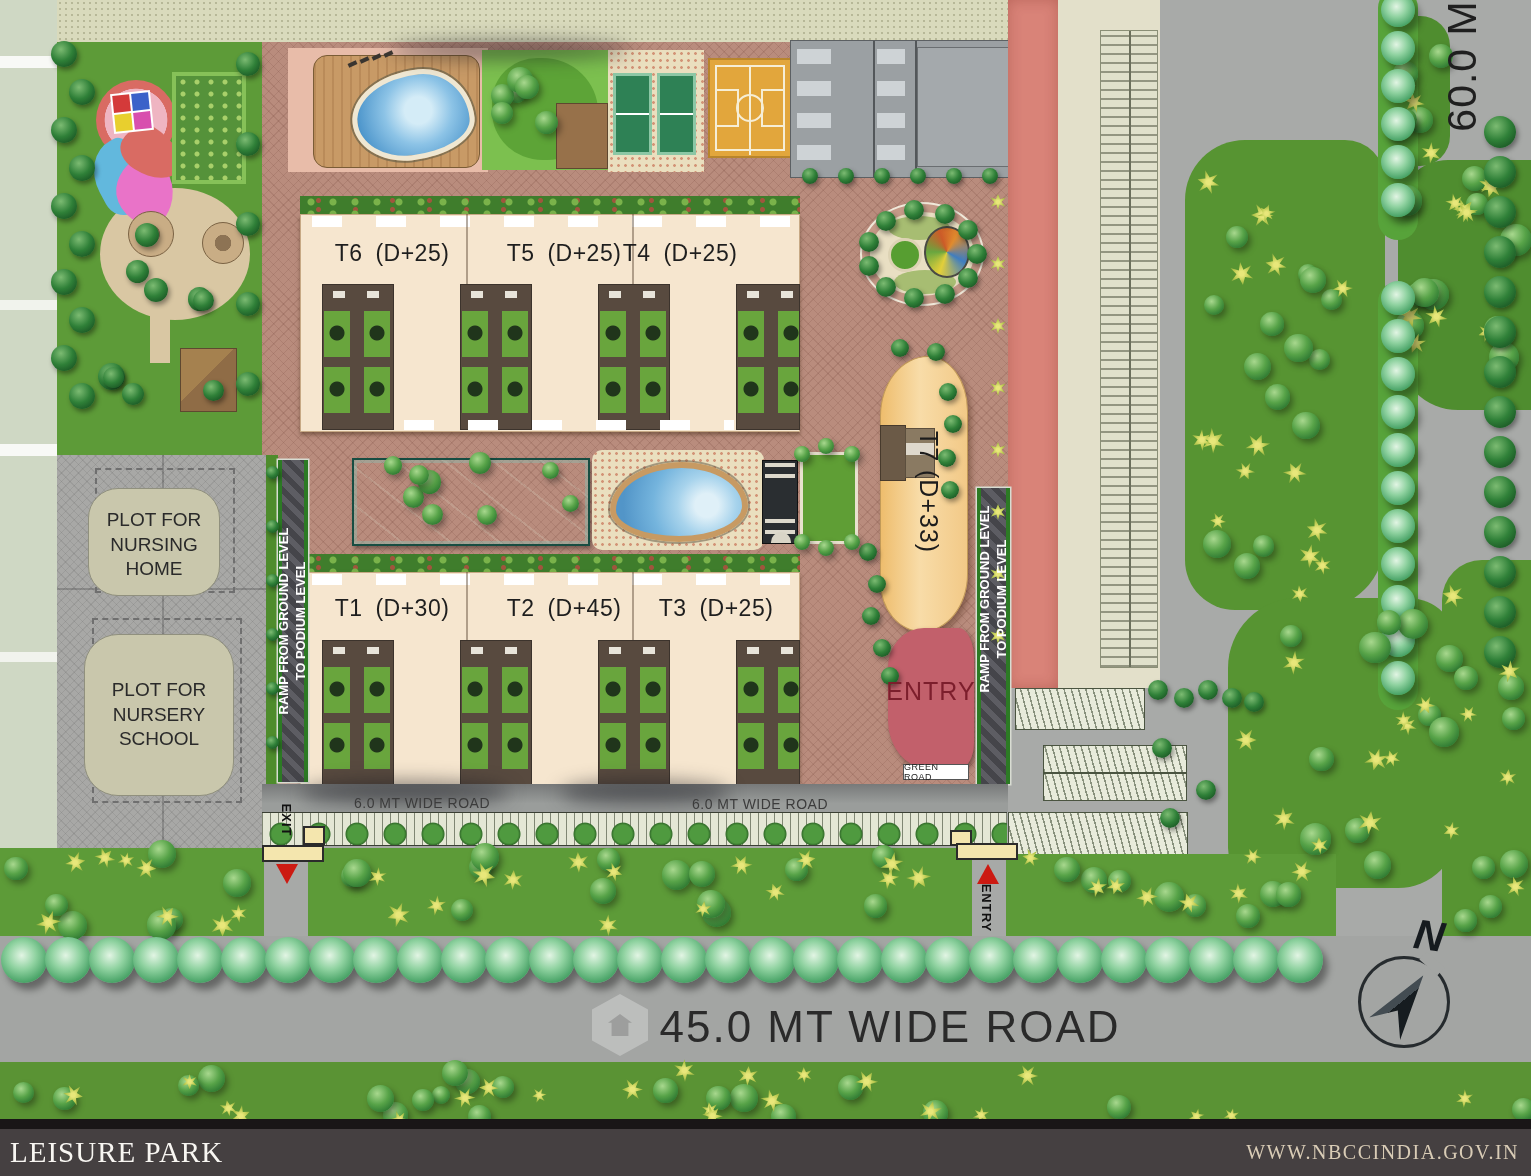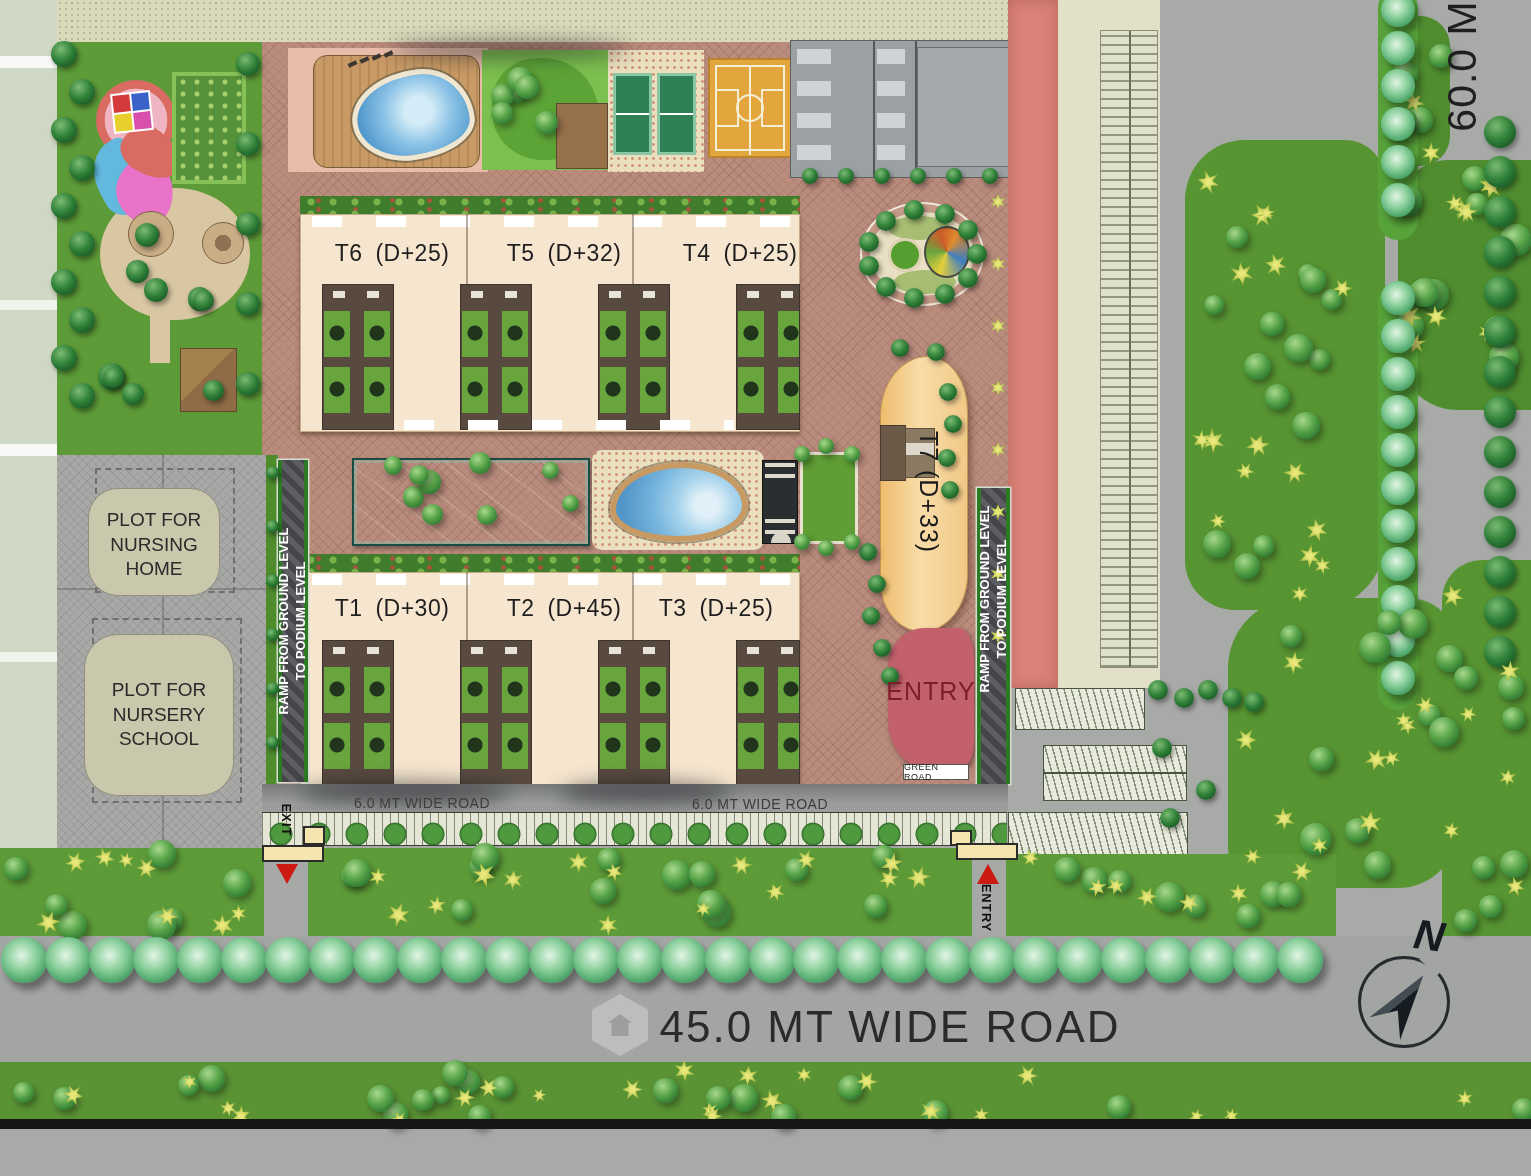--- a/index.html
+++ b/index.html
@@ -160,22 +160,22 @@
     <div class="abs notch-row" style="left:12px;top:2px;width:478px;height:11px;"></div>
     <div class="abs seam" style="left:166px;top:0;width:2px;height:70px;"></div>
     <div class="abs seam" style="left:332px;top:0;width:2px;height:70px;"></div>
     <div class="abs courtyard" style="left:22px;top:70px;width:72px;height:146px;"></div>
     <div class="abs courtyard" style="left:160px;top:70px;width:72px;height:146px;"></div>
     <div class="abs courtyard" style="left:298px;top:70px;width:72px;height:146px;"></div>
     <div class="abs courtyard" style="left:436px;top:70px;width:64px;height:146px;"></div>
     <div class="abs notch-row" style="left:104px;top:206px;width:330px;height:10px;"></div>
   </div>
   <div class="label tlabel" style="left:312px;top:240px;width:160px;">T6 (D+25)</div>
-  <div class="label tlabel" style="left:484px;top:240px;width:160px;">T5 (D+32)</div>
-  <div class="label tlabel" style="left:660px;top:240px;width:160px;">T4 (D+25)</div>
+  <div class="label tlabel" style="left:484px;top:240px;width:160px;">T5 (D+25)</div>
+  <div class="label tlabel" style="left:600px;top:240px;width:160px;">T4 (D+25)</div>
 
   <div class="abs glass" style="left:352px;top:458px;width:238px;height:88px;"></div>
   <div class="abs dotted" style="left:592px;top:450px;width:172px;height:100px;border-radius:10px;"></div>
   <div class="abs pool" style="left:610px;top:462px;width:138px;height:80px;border-radius:52% 48% 50% 50%/60% 55% 45% 40%;background:radial-gradient(circle at 72% 55%,#dff0f8 0 12%,#a7d3ec 30%,#74b4dd 55%,#5295c8 85%);border:6px solid #c79a63;box-shadow:0 0 0 2px rgba(90,80,60,.5);"></div>
   <div class="abs" style="left:762px;top:460px;width:36px;height:84px;background:#2a2e31;border:1px solid #111;box-sizing:border-box;">
     <div class="abs" style="left:2px;top:2px;width:30px;height:22px;background:repeating-linear-gradient(180deg,#ddd9cc 0 4px,transparent 4px 11px);"></div>
     <div class="abs" style="left:2px;top:58px;width:30px;height:22px;background:repeating-linear-gradient(180deg,#ddd9cc 0 4px,transparent 4px 11px);"></div>
     <div class="abs" style="left:8px;bottom:0;width:20px;height:11px;background:#d9d5c7;border-radius:10px 10px 0 0;"></div>
   </div>
   <div class="abs" style="left:800px;top:452px;width:58px;height:92px;background:#5f9e35;border:3px solid #e9e2cf;box-sizing:border-box;"></div>
@@ -256,20 +256,24 @@
   <div class="abs" style="left:1358px;top:956px;width:92px;height:92px;z-index:7;">
     <div style="position:absolute;left:0;top:0;width:100%;height:100%;border:3.5px solid #262b2e;border-radius:50%;box-sizing:border-box;"></div>
     <div style="position:absolute;left:62px;top:2px;width:24px;height:11px;background:#a3a5a3;transform:rotate(42deg);"></div>
     <div style="position:absolute;left:13px;top:13px;width:66px;height:66px;transform:rotate(36deg);clip-path:polygon(50% 0,79% 100%,50% 66%,21% 100%);background:linear-gradient(105deg,#434c52 48%,#161c20 48%);"></div>
   </div>
   <div class="label" style="left:1414px;top:912px;font-size:42px;font-style:italic;font-weight:bold;color:#161b1f;transform:rotate(8deg);z-index:8;">N</div>
 
   <div class="vlabel" style="left:1332px;top:42px;width:260px;height:48px;transform:rotate(-90deg);font-size:41px;color:#1f1f1f;letter-spacing:1px;white-space:nowrap;">60.0 M</div>
 
   <div class="abs" style="left:0;top:1119px;width:1531px;height:10px;background:#191617;z-index:10;"></div>
+  <div class="abs footer-bar" style="left:0;top:1129px;width:1531px;height:47px;z-index:10;">
+    <span style="position:absolute;left:10px;top:0;line-height:47px;font-family:'Liberation Serif',serif;font-size:29px;letter-spacing:1px;color:#f8f6f2;">LEISURE PARK</span>
+    <span style="position:absolute;right:12px;top:0;line-height:47px;font-family:'Liberation Serif',serif;font-size:20px;letter-spacing:1.5px;color:#d9ccb6;">WWW.NBCCINDIA.GOV.IN</span>
+  </div>
 <div class="deco dark" style="left: 51px; top: 41px; width: 26px; height: 26px;"></div>
     <div class="deco dark" style="left: 51px; top: 117px; width: 26px; height: 26px;"></div>
     <div class="deco dark" style="left: 51px; top: 193px; width: 26px; height: 26px;"></div>
     <div class="deco dark" style="left: 51px; top: 269px; width: 26px; height: 26px;"></div>
     <div class="deco dark" style="left: 51px; top: 345px; width: 26px; height: 26px;"></div>
     <div class="deco dark" style="left: 69px; top: 79px; width: 26px; height: 26px;"></div>
     <div class="deco dark" style="left: 69px; top: 155px; width: 26px; height: 26px;"></div>
     <div class="deco dark" style="left: 69px; top: 231px; width: 26px; height: 26px;"></div>
     <div class="deco dark" style="left: 69px; top: 307px; width: 26px; height: 26px;"></div>
     <div class="deco dark" style="left: 69px; top: 383px; width: 26px; height: 26px;"></div>

